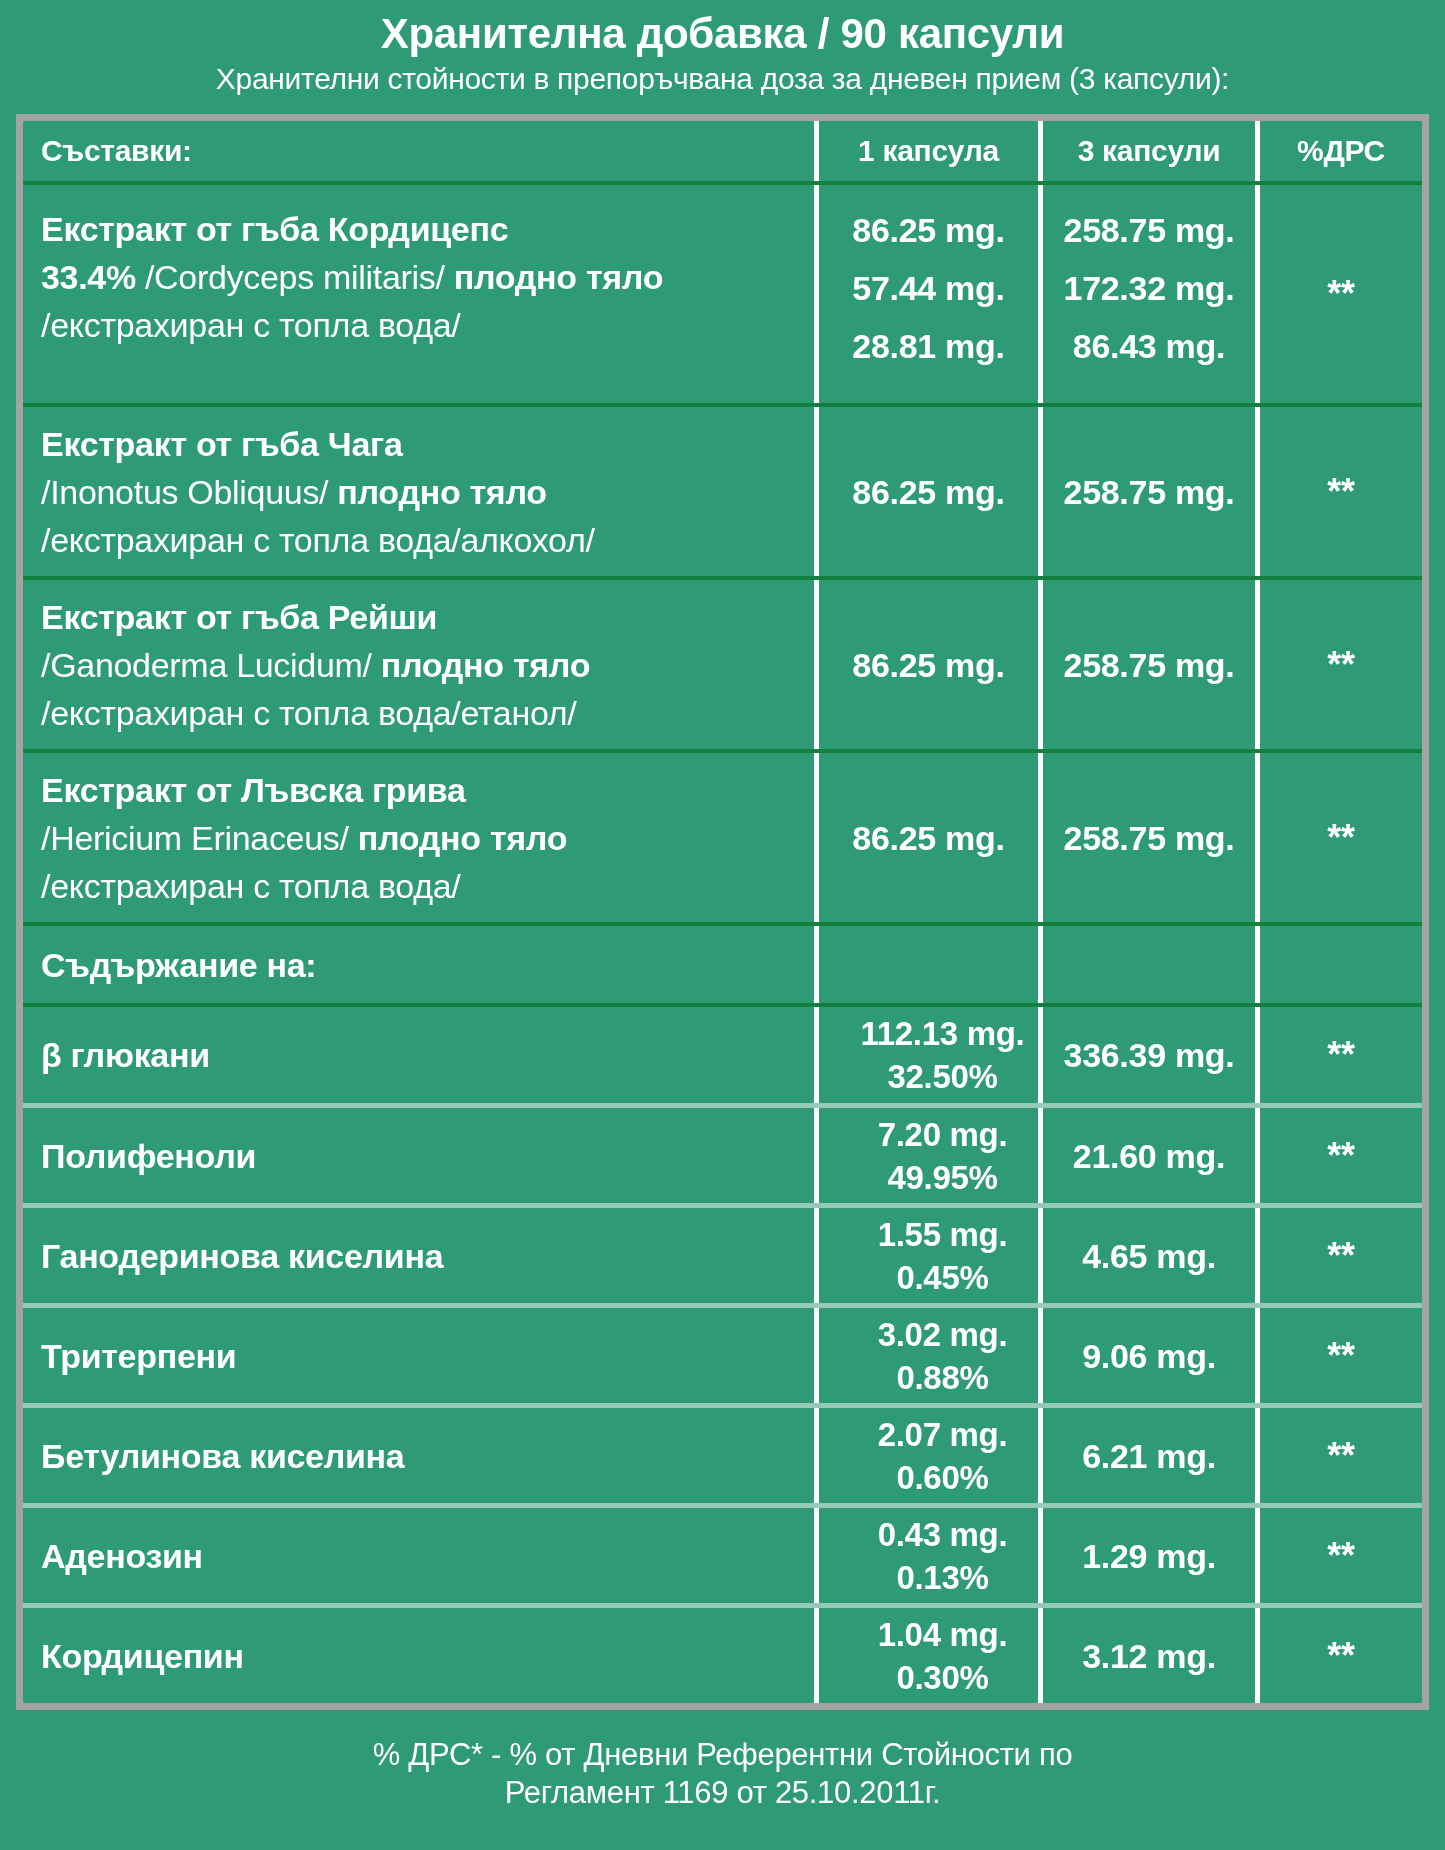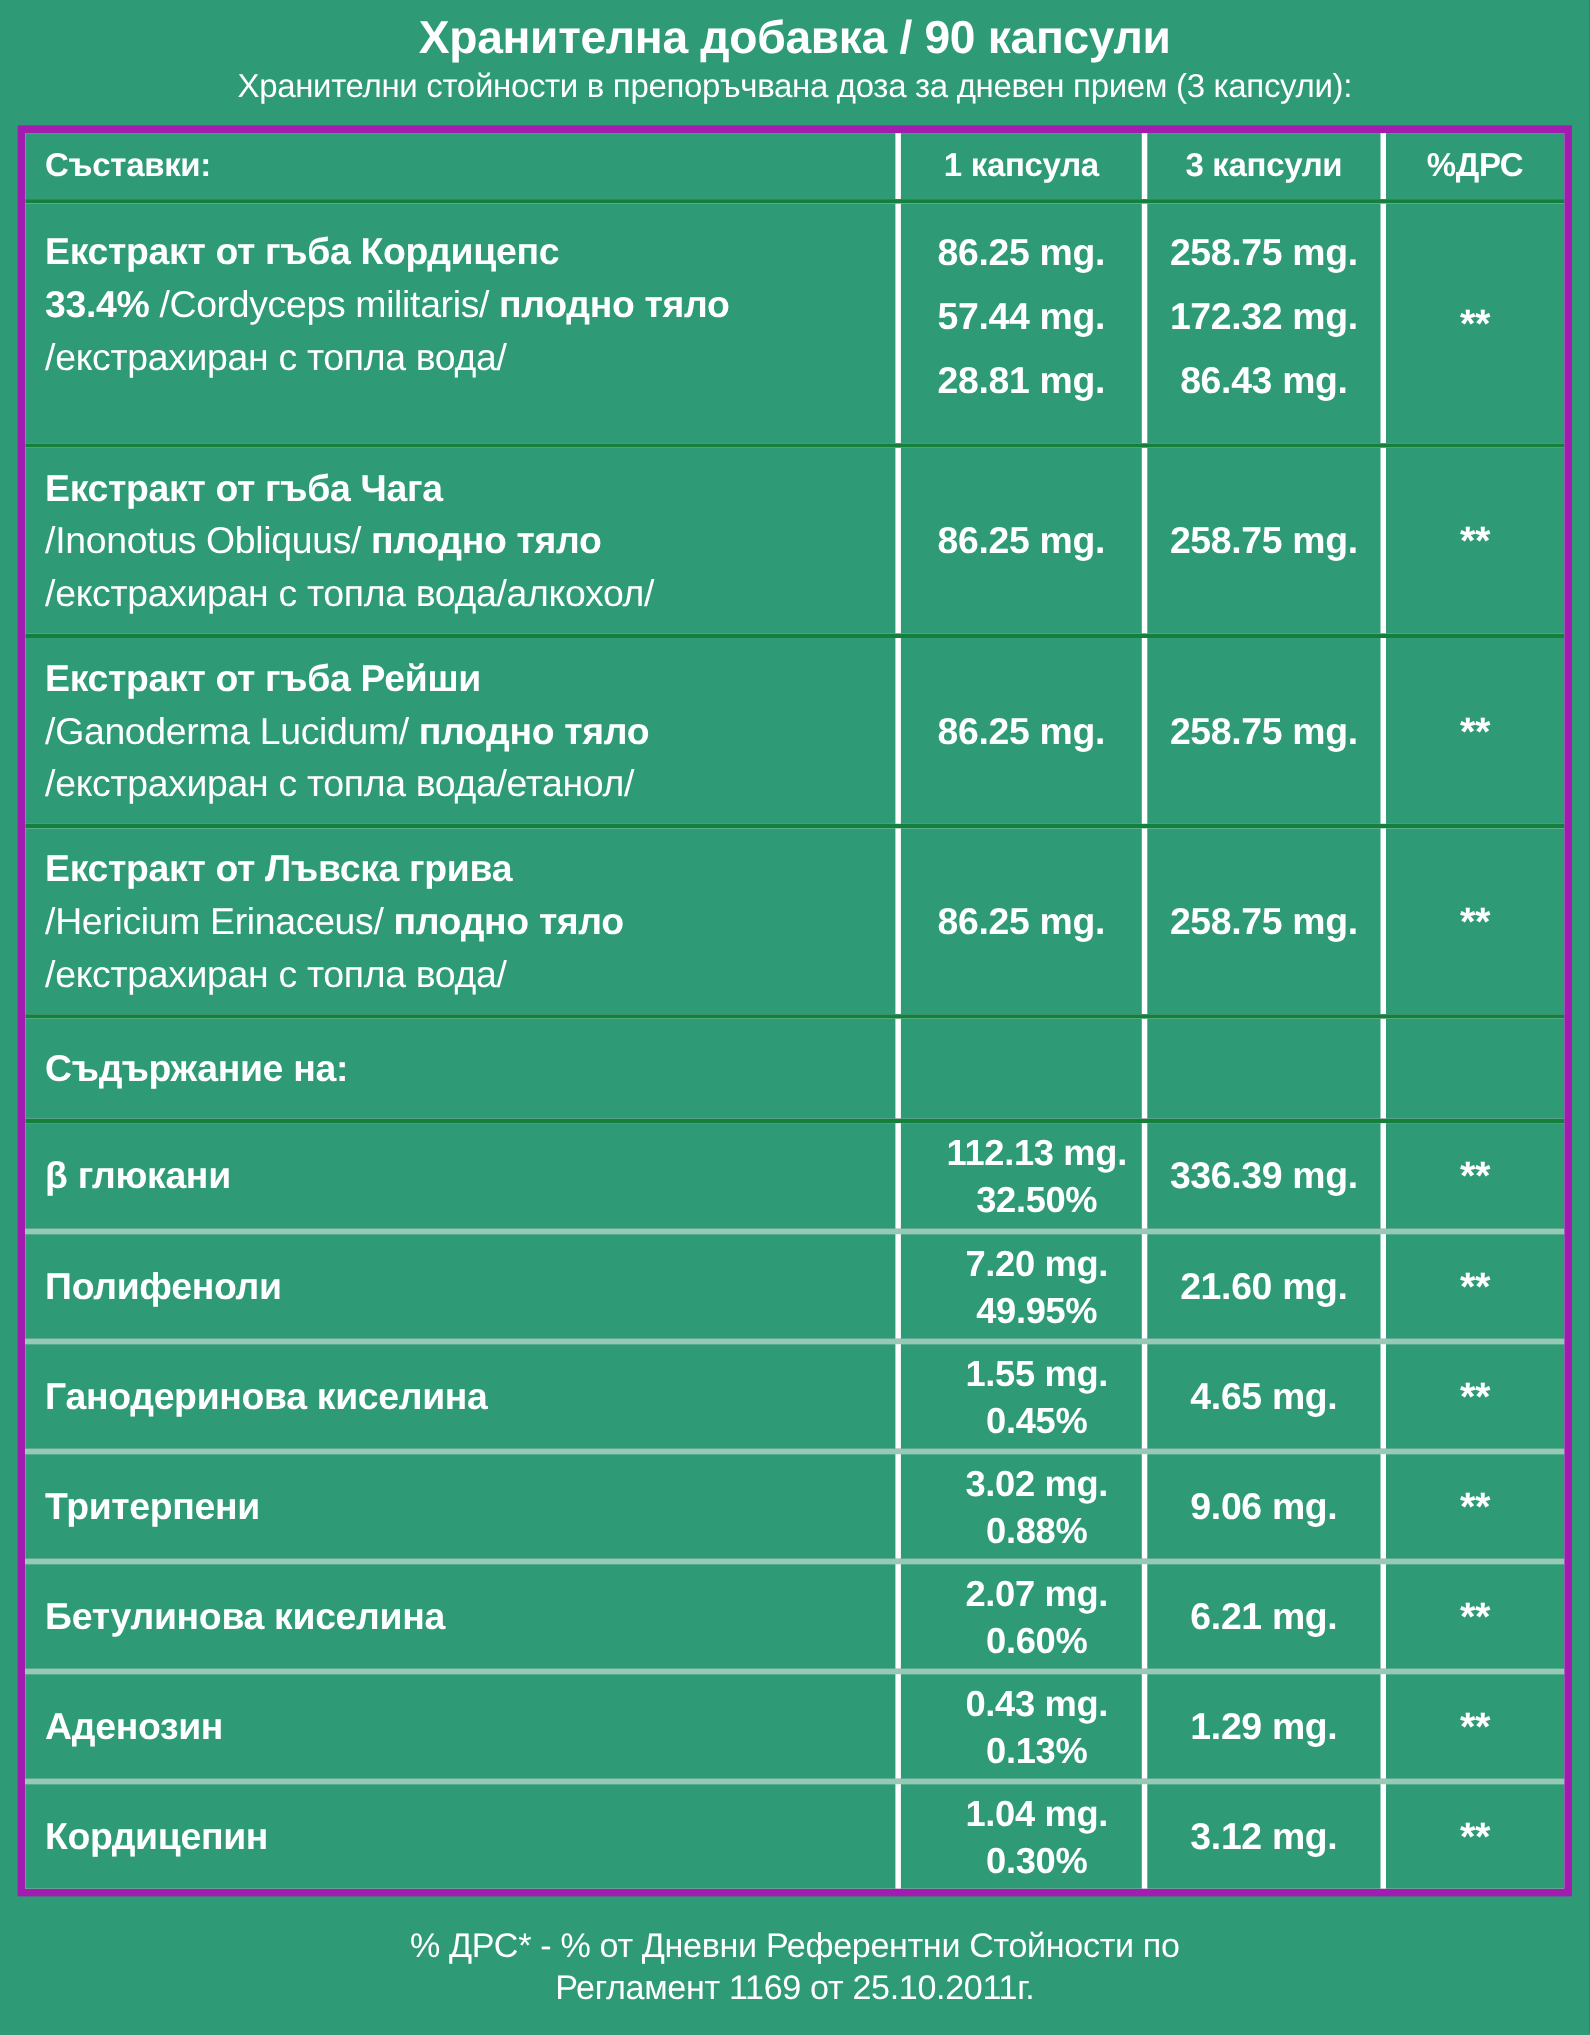--- a/index.html
+++ b/index.html
@@ -21,36 +21,36 @@
   .subtitle {
     text-align: center;
     font-size: 30px;
     font-weight: 400;
     line-height: 38px;
     margin-top: 0;
   }
   .ntable {
     width: 1413px;
     margin: 16px auto 0 auto;
-    background: #a21caf;
+    background: #a3a3a3;
     padding: 7px;
   }
   .trow {
     display: grid;
     grid-template-columns: 1fr 219px 212px 162px;
     column-gap: 5px;
     background: #ffffff;
   }
   .trow > .cell { background: #2e9b76; }
   .sep-white { border-top: 4px solid #15803d; }
   .sep-light { border-top: 5px solid #96cab5; }
   .row-header { height: 60px; }
   .row-big    { height: 222px; }
   .row-med    { height: 173px; }
-  .row-section{ height: 95px; }
+  .row-section{ height: 81px; }
   .row-small  { height: 100px; }
   .cell {
     display: flex;
     flex-direction: column;
     justify-content: center;
   }
   .c-name { align-items: flex-start; padding-left: 18px; padding-right: 10px; }
   .c-val, .c-drc { align-items: center; text-align: right; }
   .row-big .c-name { justify-content: flex-start; padding-top: 20px; }
   .row-big .c-val  { justify-content: flex-start; padding-top: 16px; }

